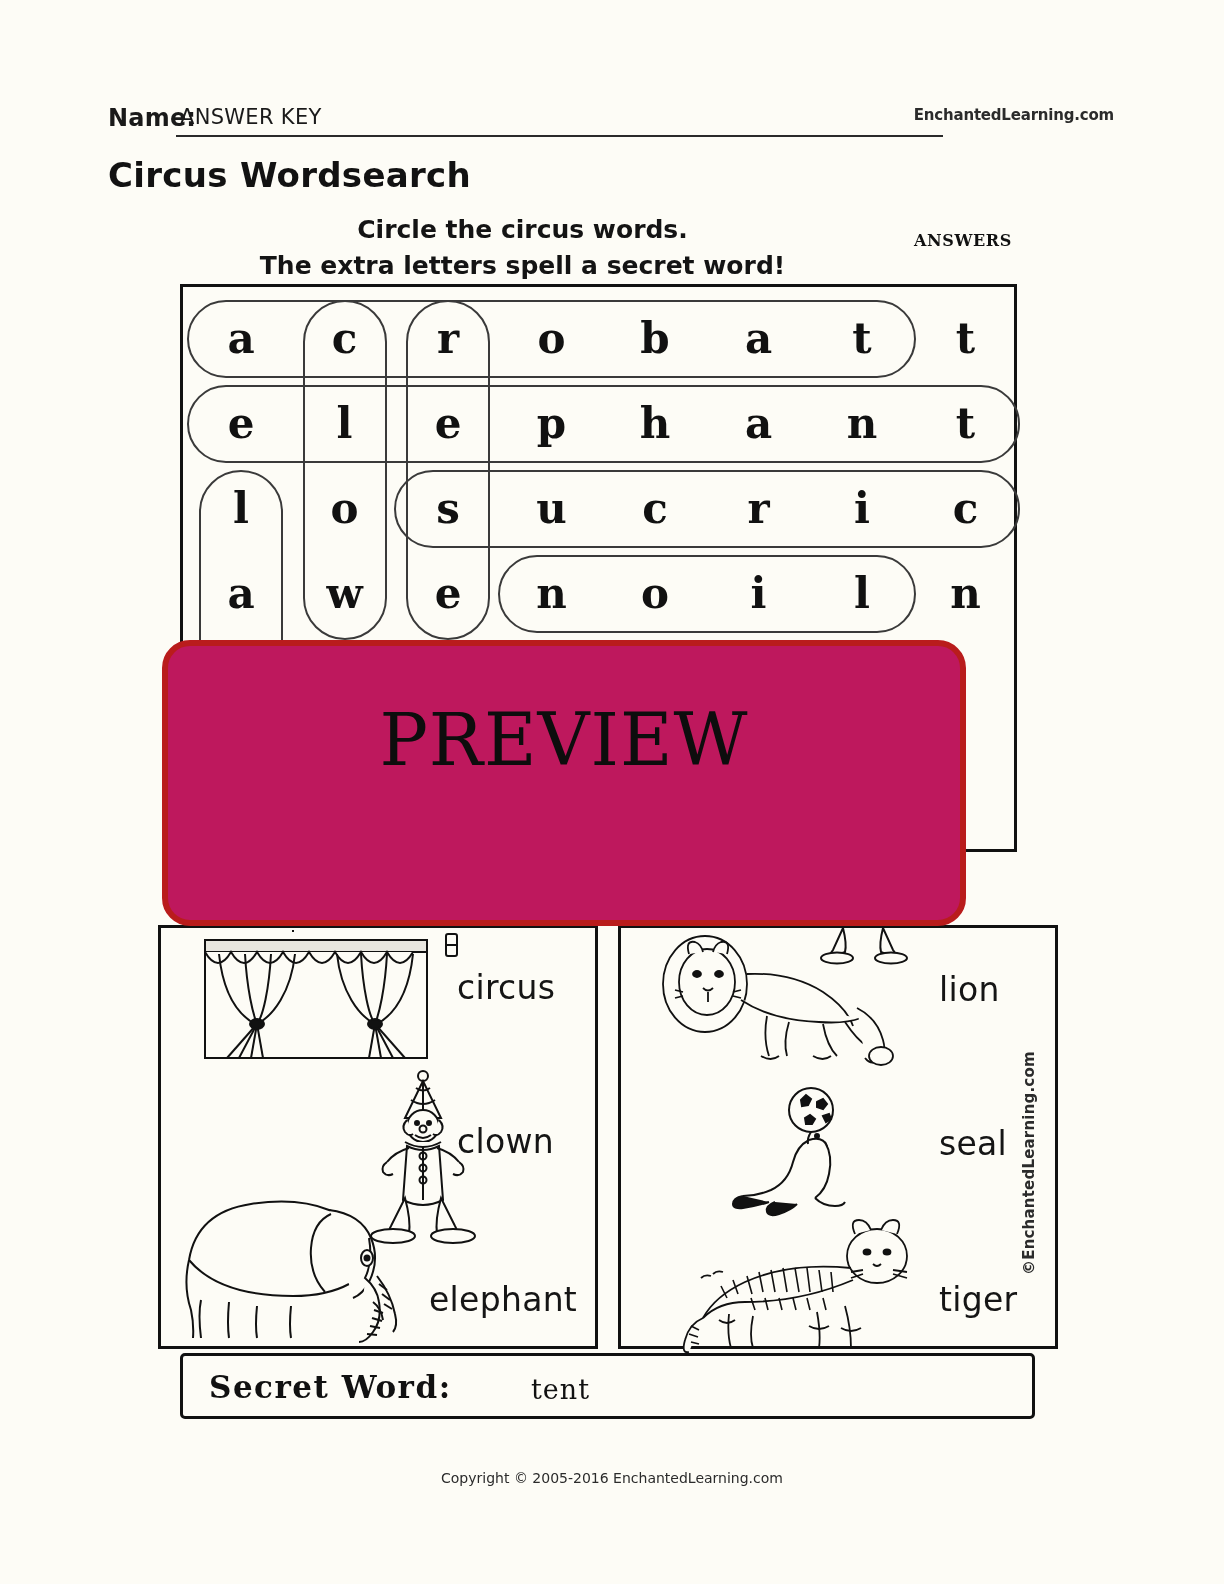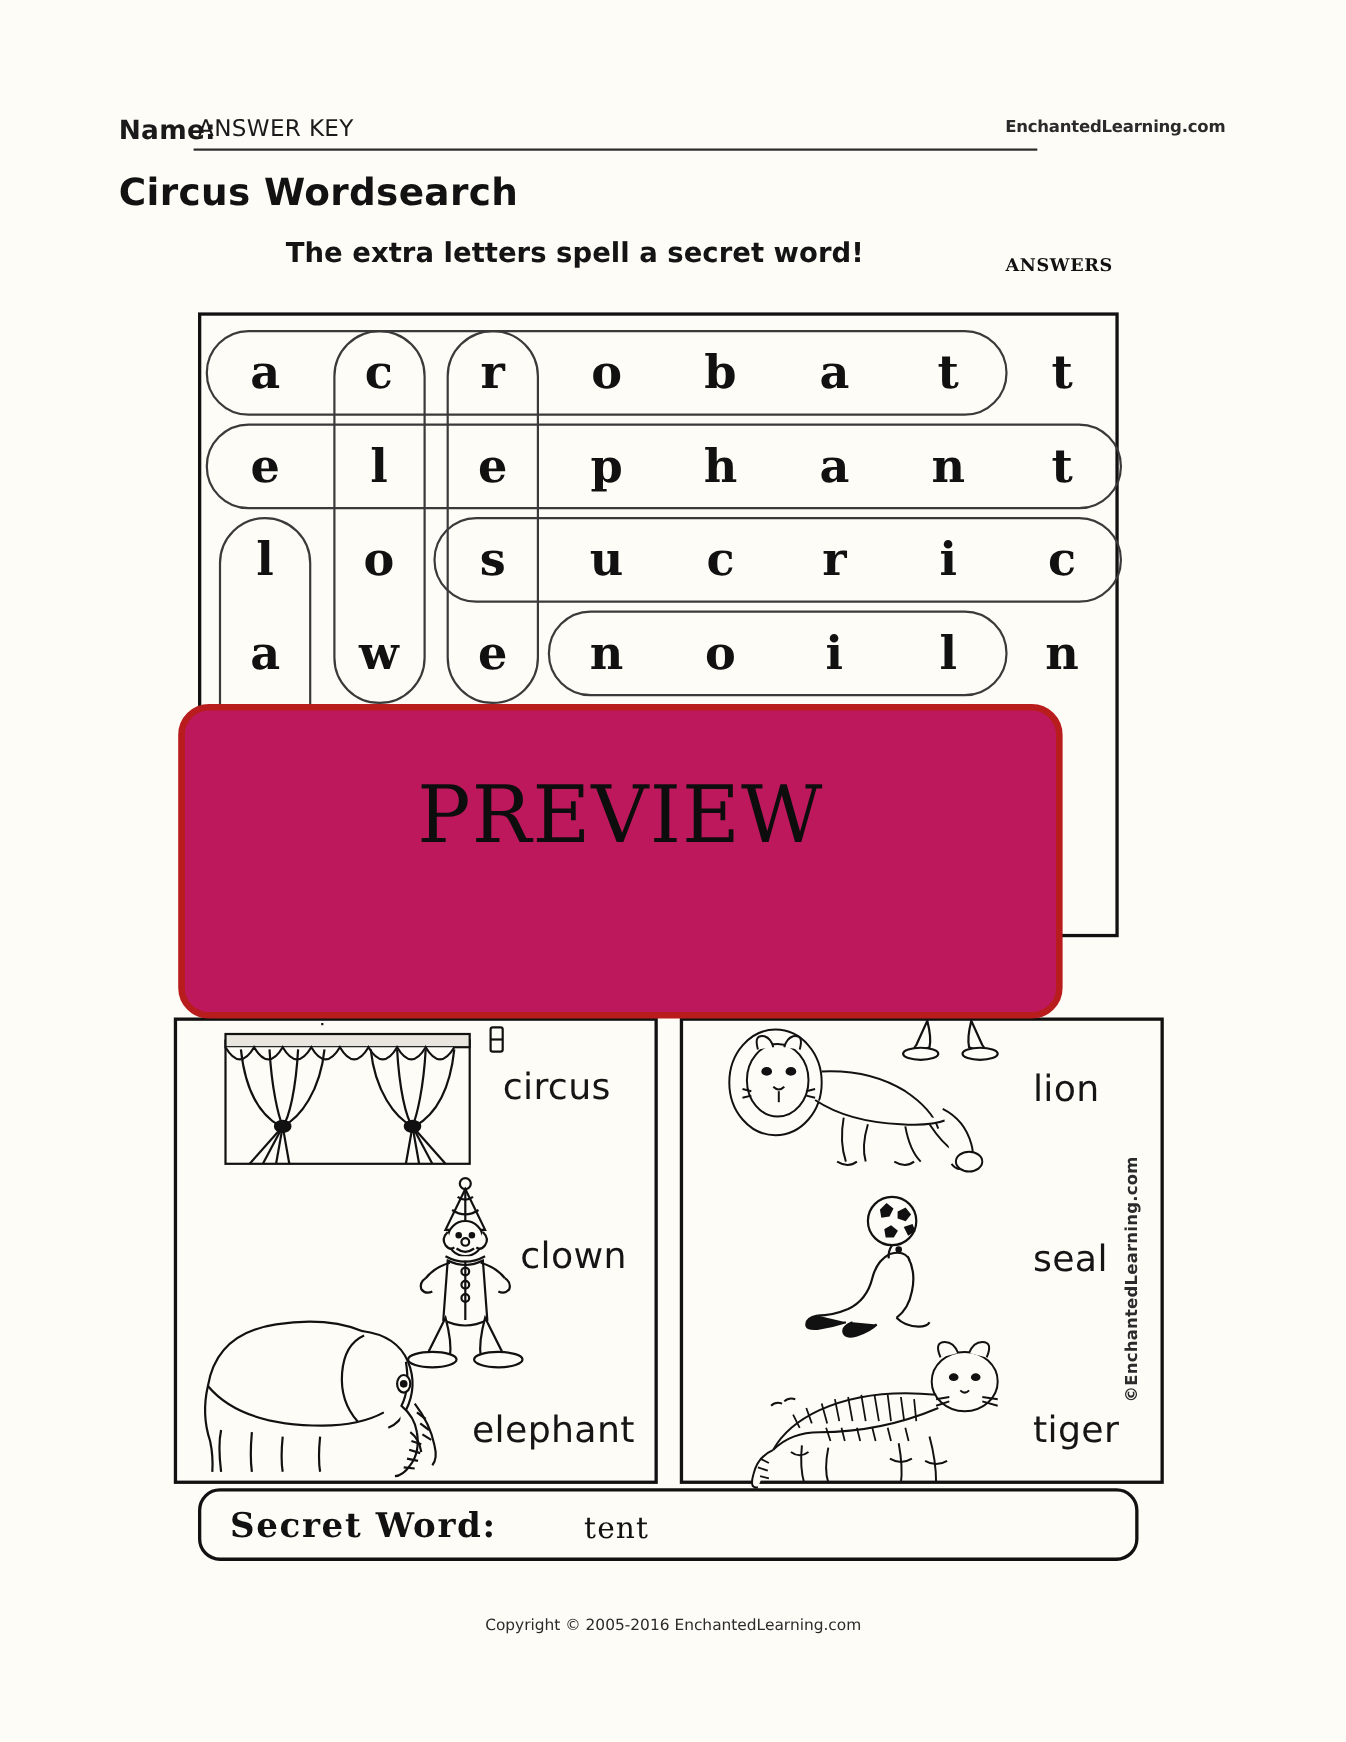--- a/index.html
+++ b/index.html
@@ -216,21 +216,21 @@
   }
 
   
   .secret-box {
     position: absolute;
     left: 180px;
     top: 1353px;
     width: 855px;
     height: 66px;
     border: 3px solid #111;
-    border-radius: 20px;
+    border-radius: 5px;
     box-sizing: border-box;
     background: #fdfcf6;
   }
   .secret-label {
     position: absolute;
     left: 26px;
     top: 13px;
     font-family: "DejaVu Serif", serif;
     font-weight: 700;
     font-size: 31px;
@@ -265,20 +265,21 @@
 
 <div class="name-row">
   <span class="name-label">Name:</span>
   <span class="name-value">ANSWER KEY</span>
   <div class="name-rule"></div>
 </div>
 <div class="brand-top">EnchantedLearning.com</div>
 <div class="page-title">Circus Wordsearch</div>
 
 <div class="instructions">
+  <div>Circle the circus words.</div>
   <div>The extra letters spell a secret word!</div>
 </div>
 <div class="answers-tag">ANSWERS</div>
 
 <div class="grid-box">
   <div class="grid-inner" id="grid-inner">
       <div class="oval" style="left: 4px; top: 13px; width: 729px; height: 78px; border-radius: 40px;"></div>
       <div class="oval" style="left: 4px; top: 98px; width: 832.5px; height: 78px; border-radius: 40px;"></div>
       <div class="oval" style="left: 211px; top: 183px; width: 625.5px; height: 78px; border-radius: 40px;"></div>
       <div class="oval" style="left: 314.5px; top: 268px; width: 418.5px; height: 78px; border-radius: 40px;"></div>
@@ -385,21 +386,21 @@
         <circle cx="66" cy="88" r="3.5"></circle>
         <circle cx="66" cy="100" r="3.5"></circle>
         <circle cx="66" cy="112" r="3.5"></circle>
         <path d="M66 78 L66 132"></path>
         <path d="M48 130 q6 22 4 36 L38 166 q-8 -2 -4 -8 Z" fill="#fdfcf6"></path>
         <path d="M84 130 q-6 22 -4 36 L94 166 q8 -2 4 -8 Z" fill="#fdfcf6"></path>
         <ellipse cx="36" cy="168" rx="22" ry="7" fill="#fdfcf6"></ellipse>
         <ellipse cx="96" cy="168" rx="22" ry="7" fill="#fdfcf6"></ellipse>
       </svg>
     </div>
-    <div class="pic-word" style="left:312px; top:194px;">clown</div>
+    <div class="pic-word" style="left:296px; top:194px;">clown</div>
 
     <div class="art" style="left:10px; top:252px;">
       <svg width="230" height="168" viewBox="0 0 230 168" fill="none" stroke="#111" stroke-width="2">
         <path d="M18 80 q8 -48 62 -56 q46 -7 78 6 q24 9 30 28" fill="#fdfcf6"></path>
         <path d="M18 80 q-6 26 2 50 q3 14 2 28"></path>
         <path d="M30 158 q-3 -24 0 -38"></path>
         <path d="M58 122 q-2 22 0 36"></path>
         <path d="M86 126 q-2 20 0 32"></path>
         <path d="M120 126 q-2 20 0 32"></path>
         <path d="M18 80 q30 36 104 36 q34 0 56 -12"></path>

